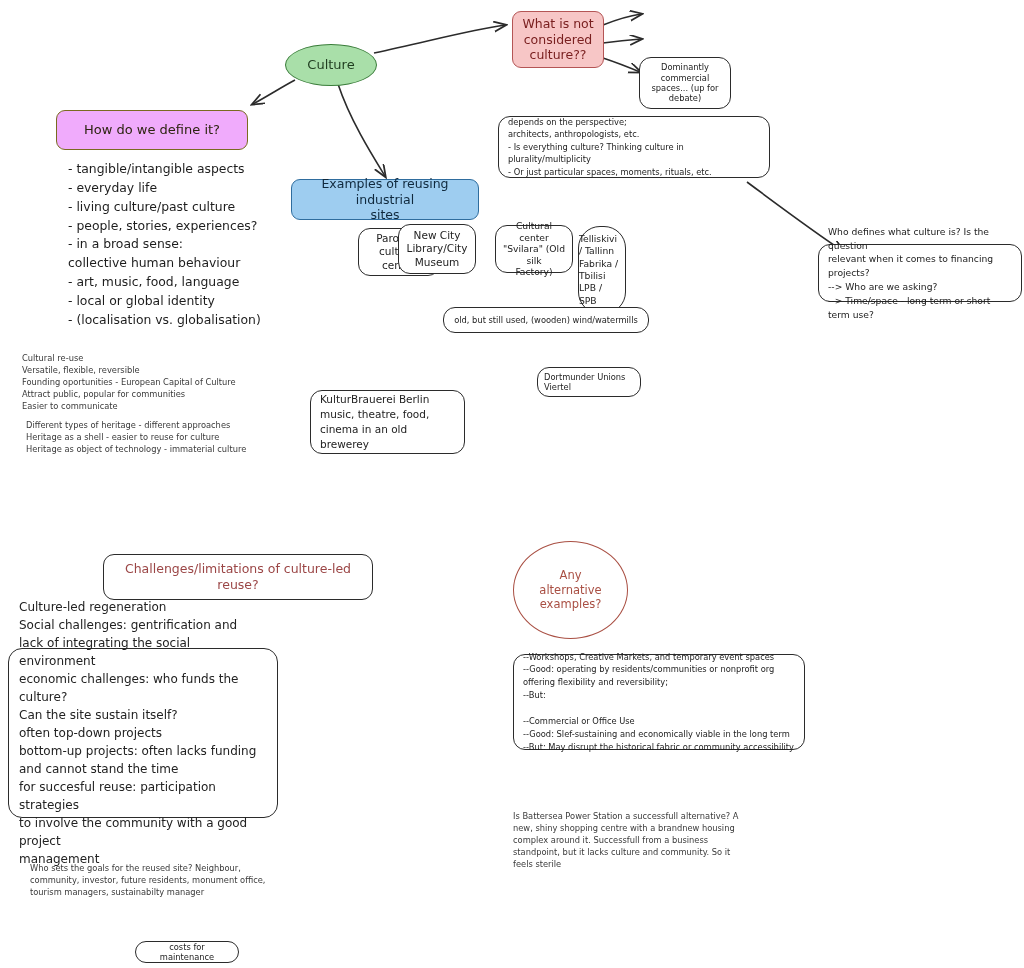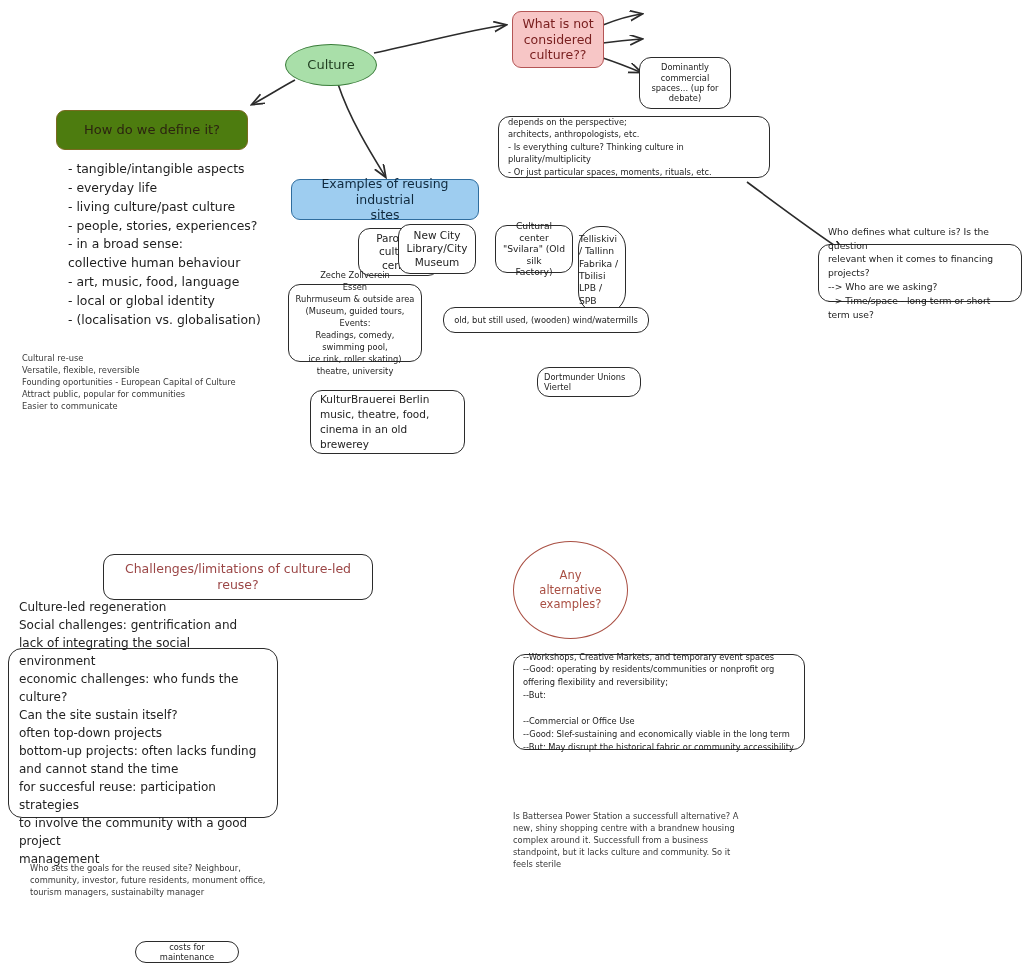--- a/index.html
+++ b/index.html
@@ -73,21 +73,21 @@
     color: #1f3d1f;
   }
   .notculture-node {
     background: #f7c6c6;
     border-color: #b45555;
     color: #7a2020;
     font-size: 12.5px;
     border-radius: 9px;
   }
   .define-node {
-    background: #4d7c0f;
+    background: #f0abfc;
     border-color: #7a6a20;
     color: #2c2410;
     font-size: 13px;
     border-radius: 9px;
   }
   .examples-node {
     background: #9ecdf0;
     border-color: #2f6d9e;
     color: #10293d;
     font-size: 12.5px;
@@ -171,20 +171,23 @@
 - art, music, food, language
 - local or global identity
 - (localisation vs. globalisation)</div>
 
   <div class="plain sm" style="left:22px; top:352px; width:260px;">Cultural re-use
 Versatile, flexible, reversible
 Founding oportunities - European Capital of Culture
 Attract public, popular for communities
 Easier to communicate</div>
 
+  <div class="plain sm" style="left:26px; top:419px; width:260px;">Different types of heritage - different approaches
+Heritage as a shell - easier to reuse for culture
+Heritage as object of technology - immaterial culture</div>
 
   <div class="node examples-node" style="left:291px; top:179px; width:188px; height:41px;">Examples of reusing industrial
 sites</div>
 
   <div class="node md" style="left:310px; top:228px; width:82px; height:48px;margin-left:48px;">Paromlin
 cultural
 center</div>
 
   <div class="node md" style="left:398px; top:224px; width:78px; height:50px;">New City
 Library/City
@@ -194,27 +197,20 @@
 "Svilara" (Old silk
 Factory)</div>
 
   <div class="node left smm" style="left:578px; top:226px; width:48px; height:88px; padding:5px 0; line-height:1.35;border-radius:22px;">Telliskivi
 / Tallinn
 Fabrika /
 Tbilisi
 LPB /
 SPB</div>
 
-  <div class="node sm" style="left:288px; top:284px; width:134px; height:78px; line-height:1.45;">Zeche Zollverein
-Essen
-Ruhrmuseum &amp; outside area
-(Museum, guided tours, Events:
-Readings, comedy, swimming pool,
-ice rink, roller skating)
-theatre, university</div>
 
   <div class="node sm" style="left:443px; top:307px; width:206px; height:26px;">old, but still used, (wooden) wind/watermills</div>
 
   <div class="node left sm" style="left:537px; top:367px; width:104px; height:30px; padding:4px 6px;">Dortmunder Unions
 Viertel</div>
 
   <div class="node left md" style="left:310px; top:390px; width:155px; height:64px; padding:6px 9px; line-height:1.42;">KulturBrauerei Berlin
 music, theatre, food,
 cinema in an old brewerey</div>
 

